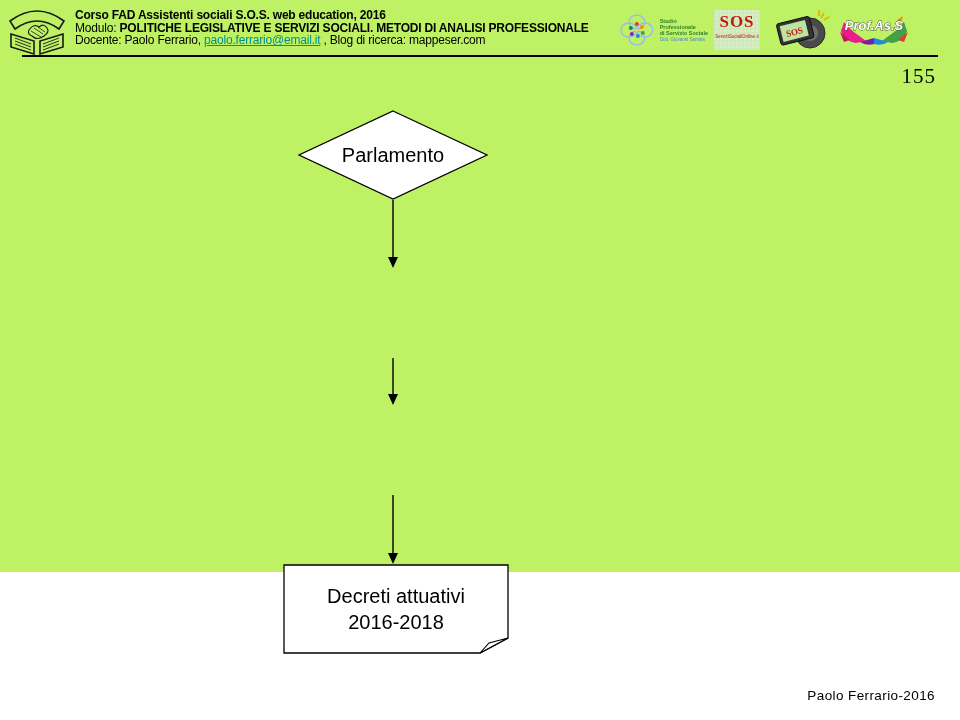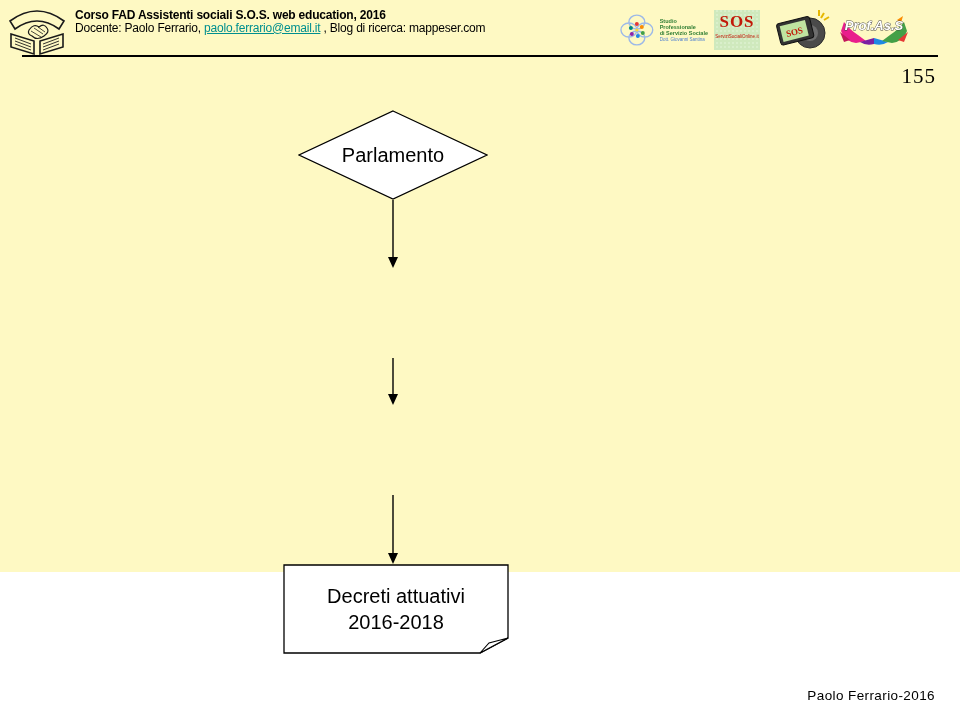--- a/index.html
+++ b/index.html
@@ -1,18 +1,18 @@
 <!DOCTYPE html>
 <html><head>
 <meta charset="utf-8">
 <style>
   * { margin:0; padding:0; box-sizing:border-box; }
   html,body { width:960px; height:720px; background:#ffffff; overflow:hidden;
               font-family:"Liberation Sans", sans-serif; color:#000; }
-  #stage { position:relative; width:960px; height:572px; background:#fef9c3; }
+  #stage { position:relative; width:960px; height:572px; background:#bef264; }
 
   
   .hdr-logo-left { position:absolute; left:6px; top:4px; width:62px; height:52px; }
   .hdr-text { position:absolute; left:75px; top:9px; width:550px;
               font-size:12px; line-height:12.6px; letter-spacing:-0.2px; white-space:nowrap; }
   .hdr-text .b { font-weight:bold; }
   .hdr-link { color:#008f8f; text-decoration:underline; }
   .hdr-rule { position:absolute; left:22px; top:55px; width:916px; height:0;
               border-top:2px solid #000; }
 
@@ -54,20 +54,21 @@
     <path d="M5,30 L28,37 L28,50 L5,43 Z"></path>
     <path d="M57,30 L34,37 L34,50 L57,43 Z"></path>
     <path d="M9,34 L25,40 M9,37 L25,43 M9,40 L25,46" stroke-width="0.9"></path>
     <path d="M53,34 L37,40 M53,37 L37,43 M53,40 L37,46" stroke-width="0.9"></path>
     <path d="M23,26 q5,-7 10,-3 q5,-4 8,1 q3,4 -3,8 q-7,5 -12,0 q-5,-2 -3,-6 Z" stroke-width="1.2"></path>
     <path d="M25,27 l10,6 M28,24 l9,6 M32,23 l7,5" stroke-width="0.8"></path>
   </svg>
 
   <div class="hdr-text">
     <div class="b">Corso FAD Assistenti sociali S.O.S. web education, 2016</div>
+    <div><span>Modulo: </span><span class="b">POLITICHE LEGISLATIVE E SERVIZI SOCIALI. METODI DI ANALISI PROFESSIONALE</span></div>
     <div><span>Docente: Paolo Ferrario, </span><a href="#" class="hdr-link">paolo.ferrario@email.it</a><span> , Blog di ricerca: mappeser.com</span></div>
   </div>
 
   <div class="logo-strip">
 
     <div class="logo-studio">
       <svg width="42" height="42" viewBox="0 0 42 42">
         <g fill="none" stroke="#9db9e8" stroke-width="1.4">
           <ellipse cx="21" cy="13" rx="8" ry="7"></ellipse>
           <ellipse cx="29" cy="21" rx="8" ry="7"></ellipse>

